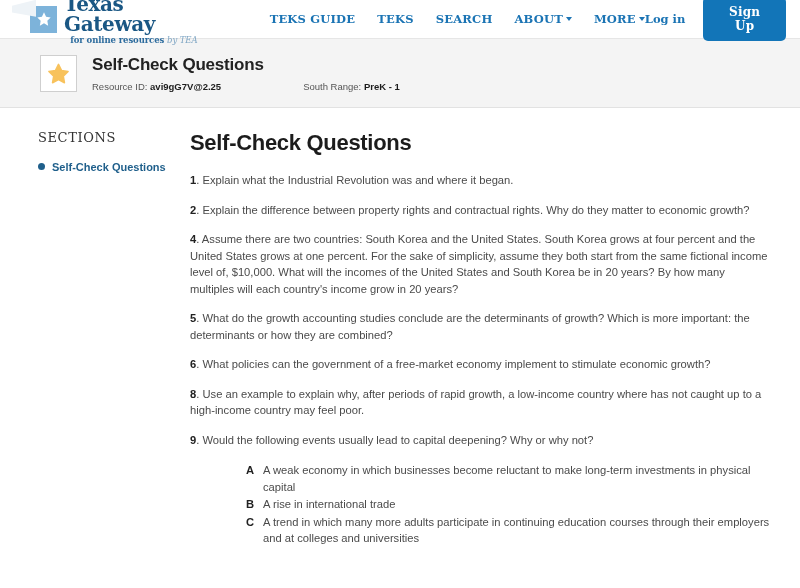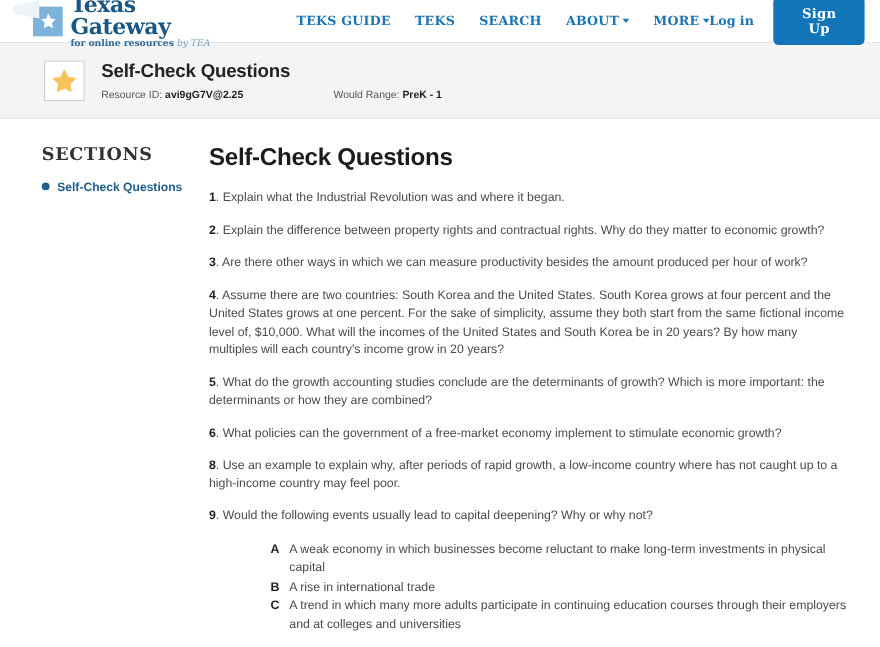--- a/index.html
+++ b/index.html
@@ -48,20 +48,21 @@
     letter-spacing: -0.4px;
     line-height: 20px;
   }
   .logo-sub {
     font-family: "DejaVu Serif", serif;
     font-size: 8.5px;
     font-weight: bold;
     color: #2d6c9e;
     margin-top: 2px;
     letter-spacing: -0.1px;
+    text-align: center;
   }
   .logo-sub i { font-weight: normal; color: #7fa6c4; }
 
   .nav-links {
     display: flex;
     align-items: center;
     margin-left: 66px;
     gap: 22px;
   }
   .nav-link {
@@ -149,22 +150,22 @@
     display: flex;
     padding-top: 22px;
   }
   .sidebar {
     width: 190px;
     flex: 0 0 190px;
     padding-left: 38px;
   }
   .sections-label {
     font-family: "DejaVu Serif", serif;
-    font-size: 16px;
-    font-weight: bold;
+    font-size: 13px;
+    font-weight: normal;
     color: #333333;
     letter-spacing: 0.6px;
   }
   .section-item {
     display: flex;
     align-items: baseline;
     margin-top: 16px;
     cursor: pointer;
   }
   .bullet {
@@ -258,21 +259,21 @@
     <svg width="23" height="23" viewBox="0 0 24 24">
       <polygon points="12,2.5 15.1,8.8 22,9.8 17,14.7 18.2,21.6 12,18.3 5.8,21.6 7,14.7 2,9.8 8.9,8.8" fill="#f8c25c" stroke="#f8c25c" stroke-width="1.6" stroke-linejoin="round"></polygon>
     </svg>
   </div>
   <div class="banner-text">
     <div class="banner-title">Self-Check Questions</div>
     <div class="banner-meta">
       <div class="meta-item"><span>Resource ID:</span>
         <b>avi9gG7V@2.25</b></div>
       <div class="meta-gap"></div>
-      <div class="meta-item"><span>Would Range:</span>
+      <div class="meta-item"><span>South Range:</span>
         <b>PreK - 1</b></div>
     </div>
   </div>
 </div>
 
 <div class="body-wrap">
 
   <div class="sidebar">
     <div class="sections-label">SECTIONS</div>
     <div class="section-item">
@@ -281,21 +282,20 @@
     </div>
   </div>
 
   <div class="content">
     <div class="content-title">Self-Check Questions</div>
 
     <div class="question"><span class="qnum">1</span><span>. </span><span>Explain what the Industrial Revolution was and where it began.</span></div>
 
     <div class="question"><span class="qnum">2</span><span>. </span><span>Explain the difference between property rights and contractual rights. Why do they matter to economic growth?</span></div>
 
-    <div class="question"><span class="qnum">3</span><span>. </span><span>Are there other ways in which we can measure productivity besides the amount produced per hour of work?</span></div>
 
     <div class="question"><span class="qnum">4</span><span>. </span><span>Assume there are two countries: South Korea and the United States. South Korea grows at four percent and the United States grows at one percent. For the sake of simplicity, assume they both start from the same fictional income level of, $10,000. What will the incomes of the United States and South Korea be in 20 years? By how many multiples will each country's income grow in 20 years?</span></div>
 
     <div class="question"><span class="qnum">5</span><span>. </span><span>What do the growth accounting studies conclude are the determinants of growth? Which is more important: the determinants or how they are combined?</span></div>
 
     <div class="question"><span class="qnum">6</span><span>. </span><span>What policies can the government of a free-market economy implement to stimulate economic growth?</span></div>
 
 
     <div class="question"><span class="qnum">8</span><span>. </span><span>Use an example to explain why, after periods of rapid growth, a low-income country where has not caught up to a high-income country may feel poor.</span></div>
 

